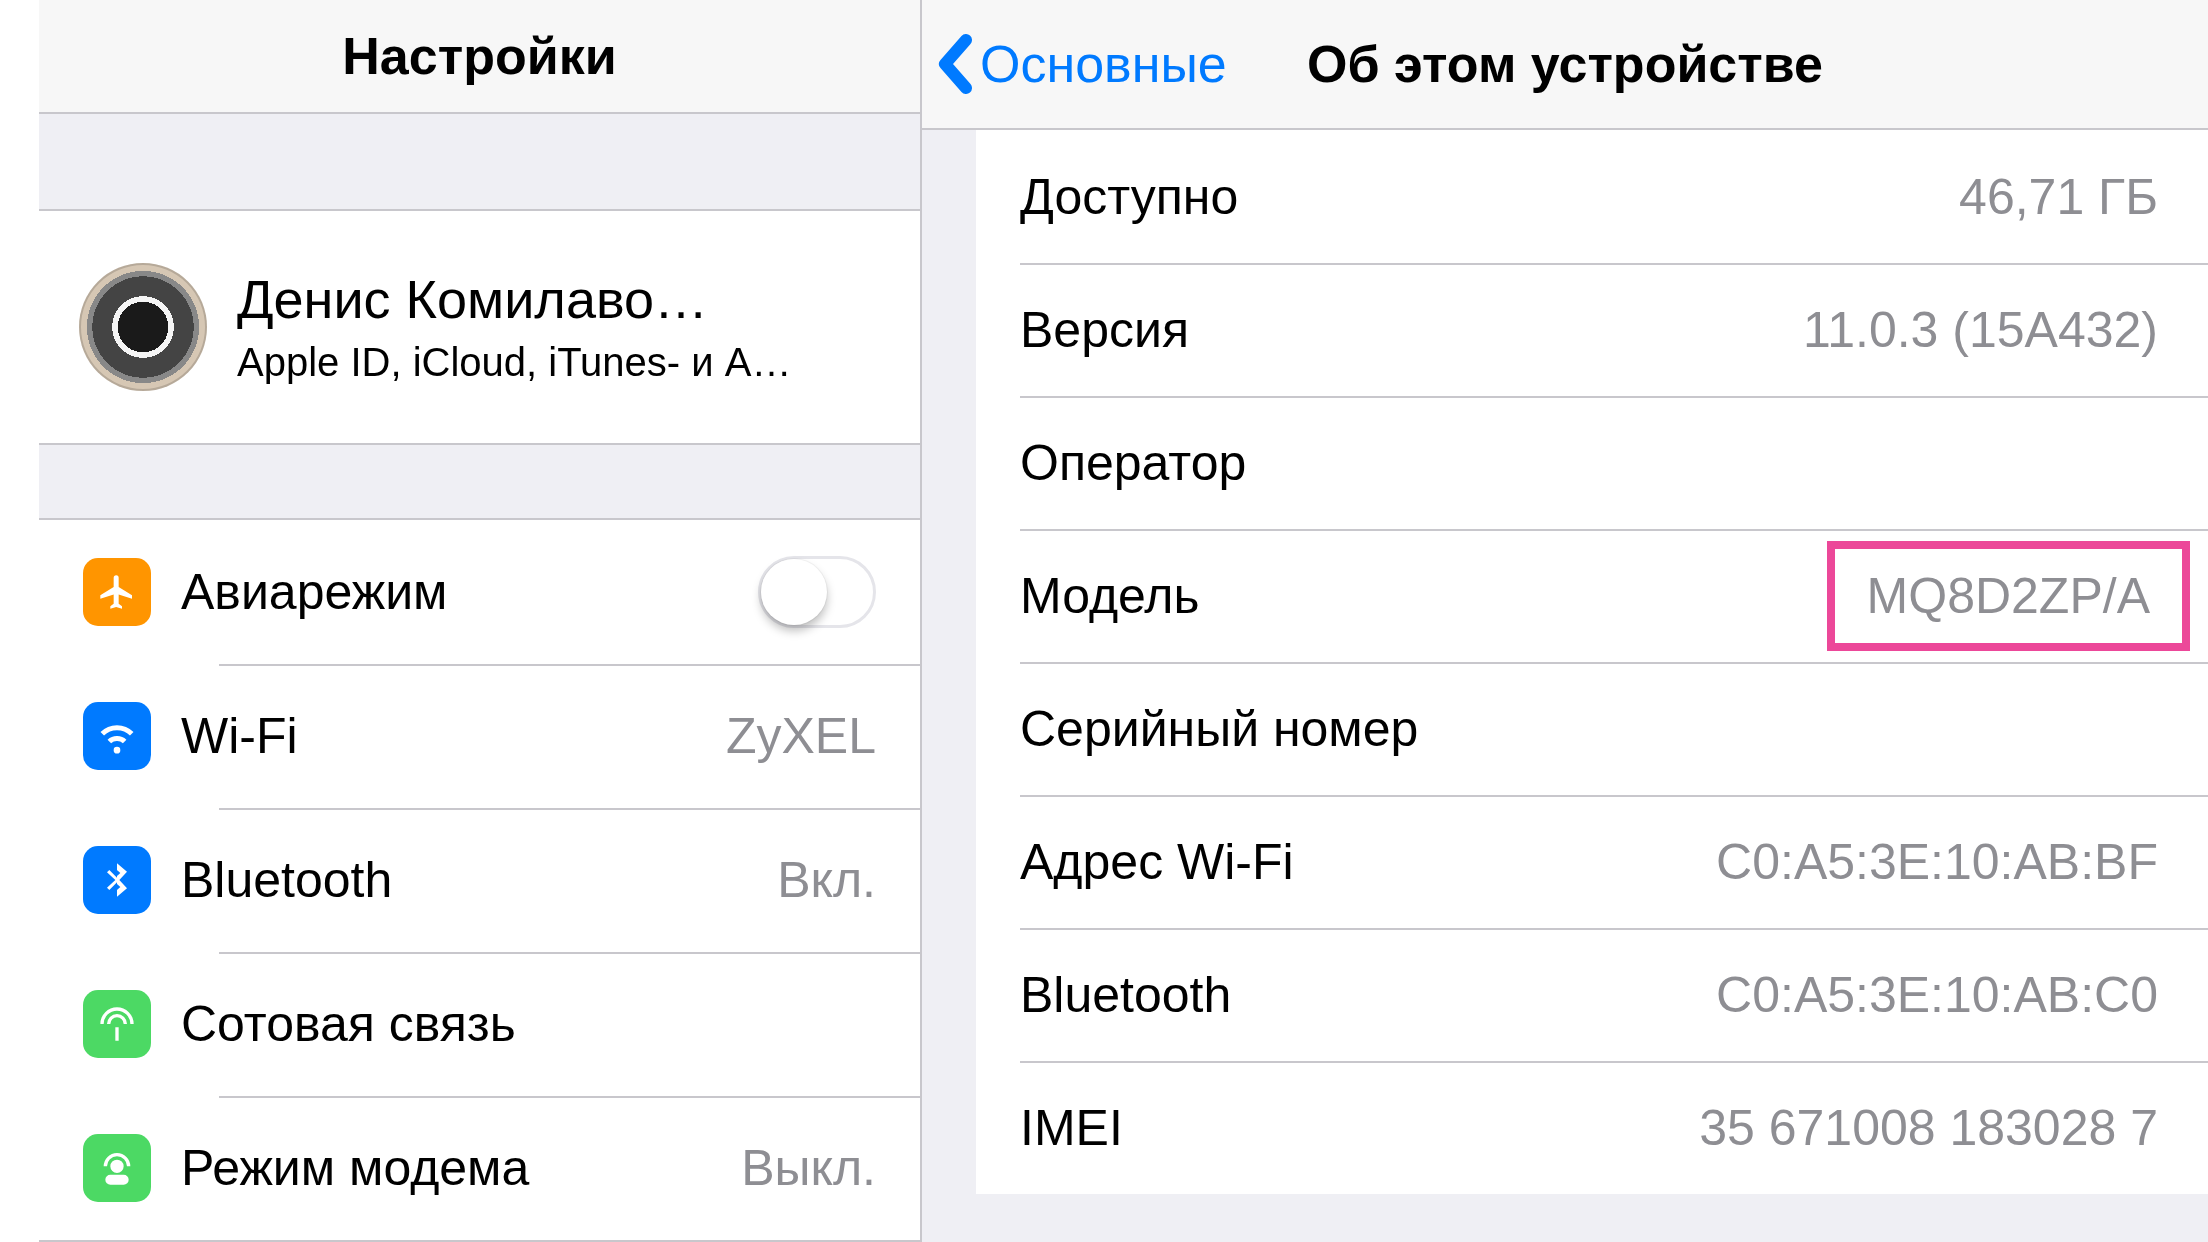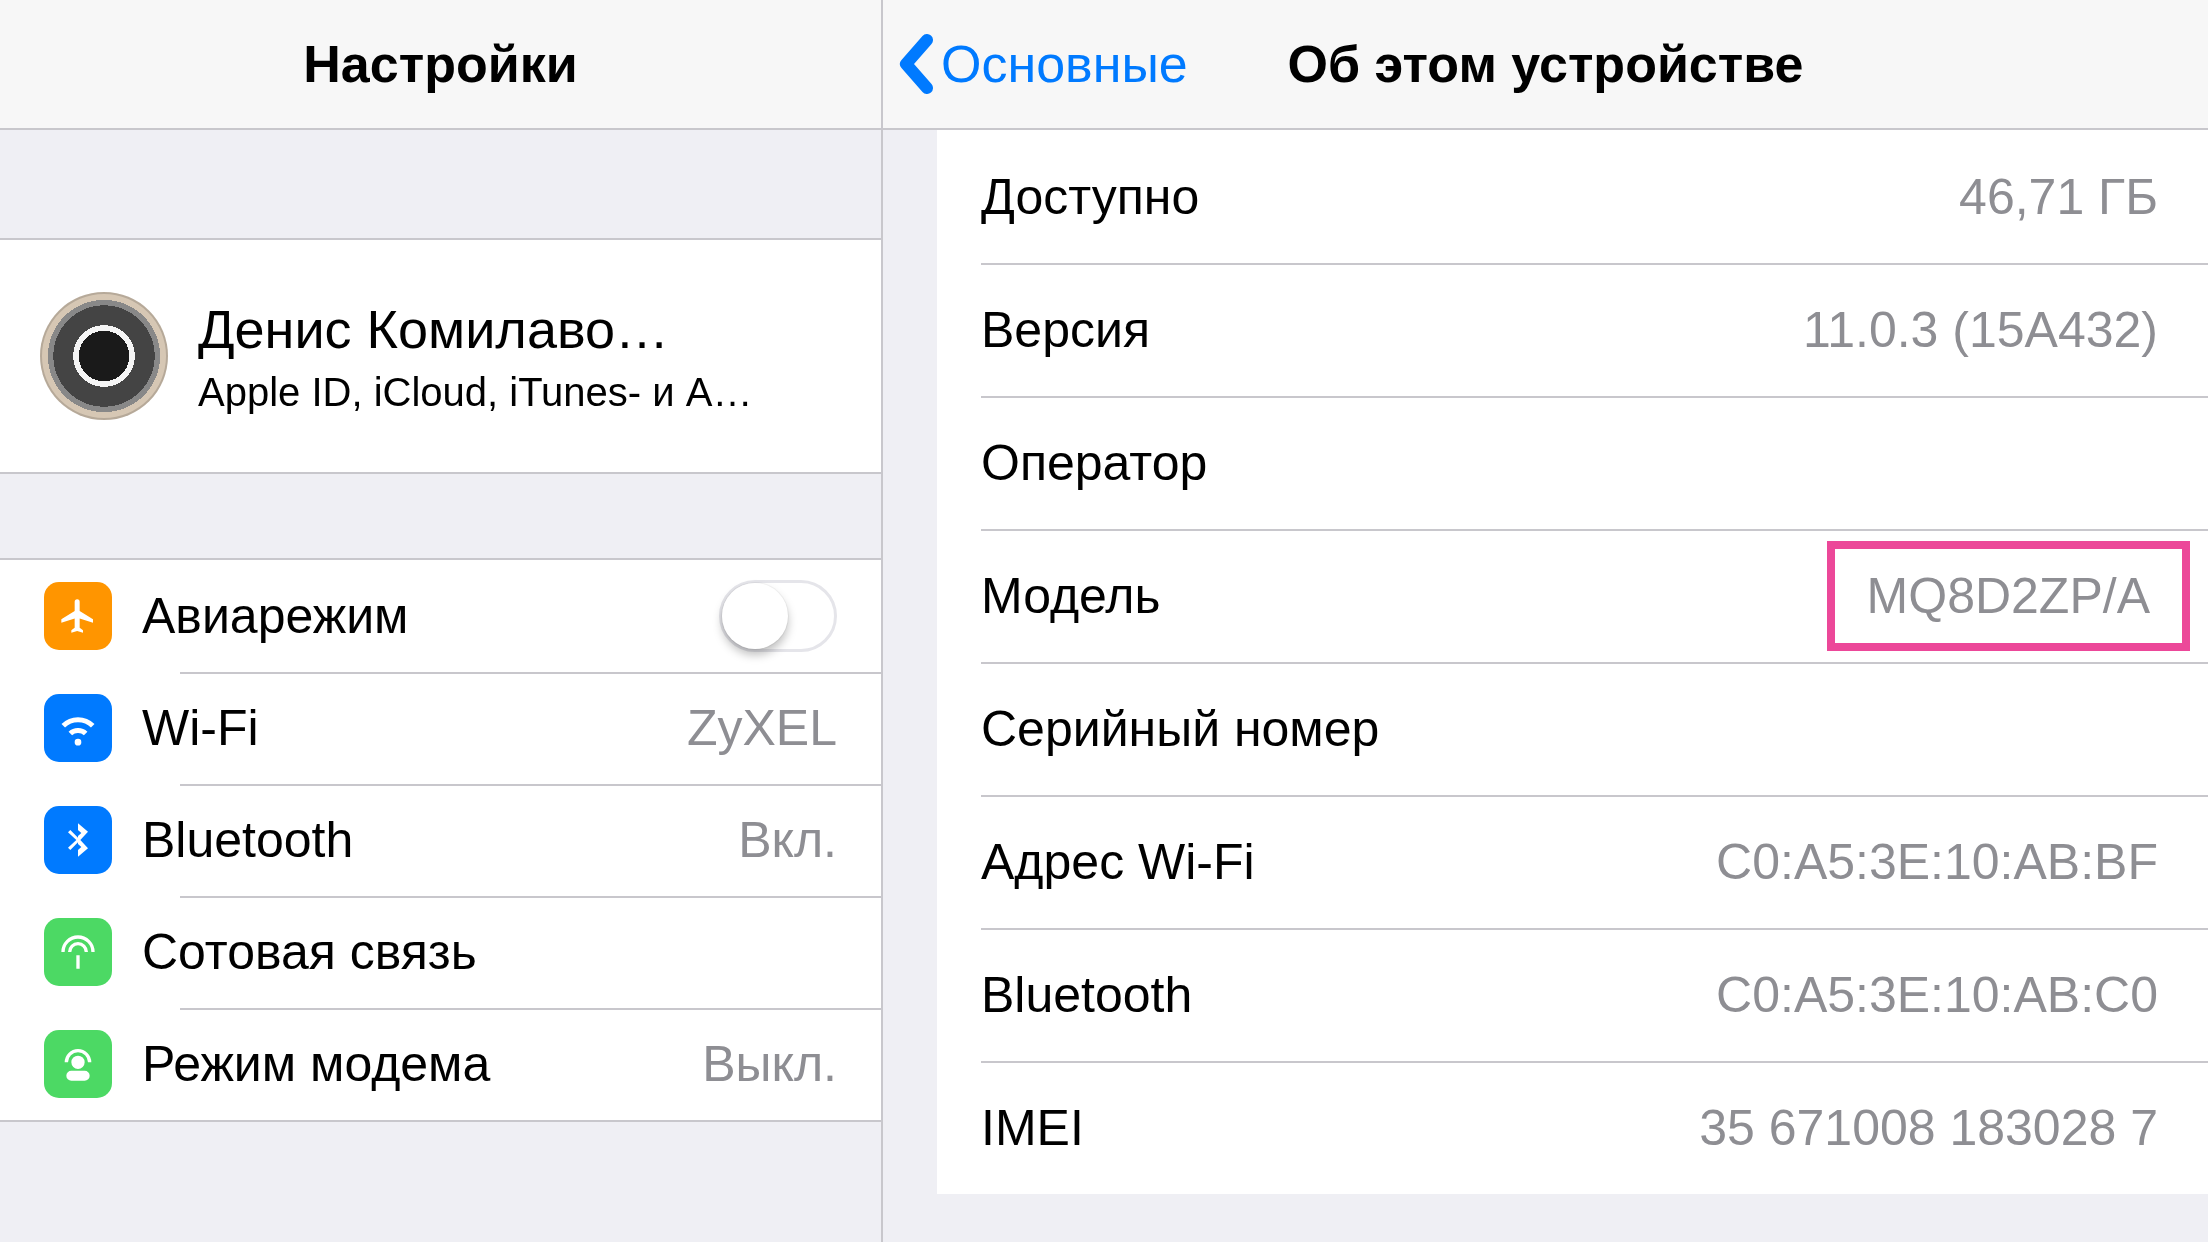--- a/index.html
+++ b/index.html
@@ -7,20 +7,21 @@
   width: 2208px;
   height: 1242px;
   font-family: -apple-system, "Helvetica Neue", Helvetica, Arial, sans-serif;
   background: #fff;
   overflow: hidden;
 }
 .root {
   display: flex;
   width: 100%;
   height: 100%;
+  padding-left: 39px;
 }
 
 .left {
   width: 883px;
   flex: 0 0 883px;
   background: #efeff4;
   border-right: 2px solid #c8c7cc;
   display: flex;
   flex-direction: column;
 }
@@ -75,21 +76,21 @@
   color: #000;
   white-space: nowrap;
   overflow: hidden;
   text-overflow: ellipsis;
   max-width: 650px;
 }
 .spacer-2 { height: 84px; }
 .item {
   display: flex;
   align-items: center;
-  height: 112px;
+  height: 144px;
   padding: 0 44px 0 44px;
   position: relative;
 }
 .item + .item::before {
   content: "";
   position: absolute;
   top: 0;
   left: 180px;
   right: 0;
   height: 2px;

